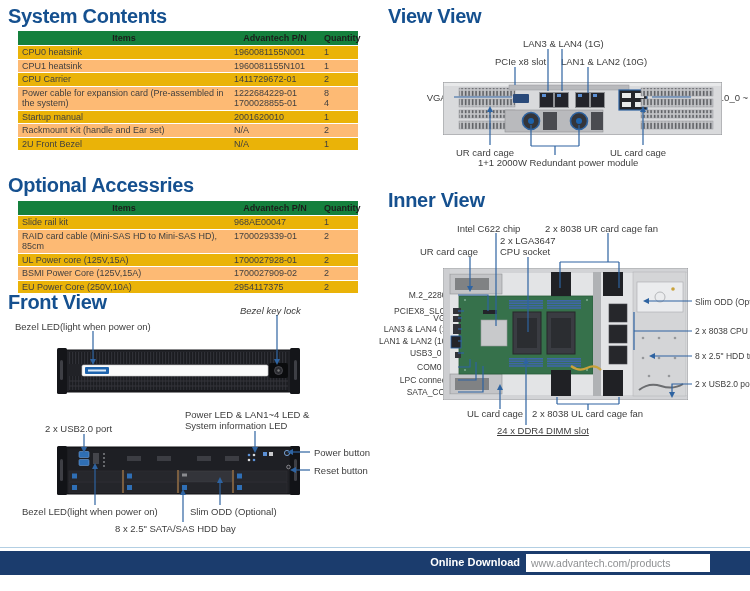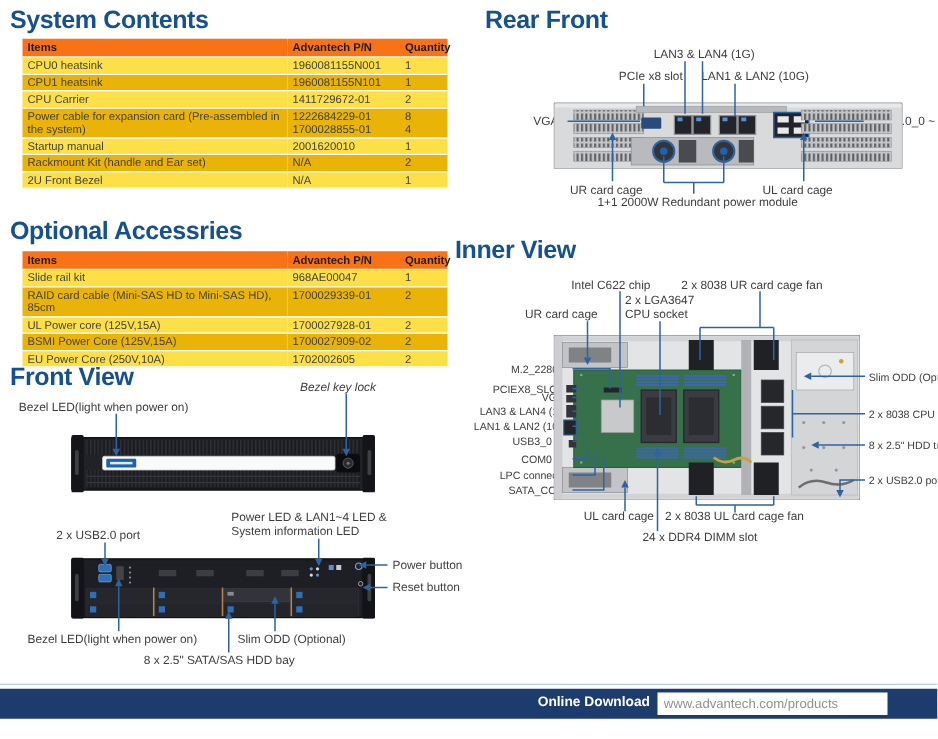--- a/index.html
+++ b/index.html
@@ -1,24 +1,24 @@
 <!DOCTYPE html>
 <html><head>
 <meta charset="utf-8">
 <style>
   html,body{margin:0;padding:0;width:750px;height:591px;overflow:hidden;background:#ffffff;
     font-family:"Liberation Sans","DejaVu Sans",sans-serif;}
   #page{position:relative;width:750px;height:440px;background:#fff;}
   .h1{position:absolute;font-size:20px;font-weight:bold;color:#15508f;letter-spacing:-0.3px;white-space:nowrap;}
   
   .ptable{position:absolute;border-collapse:collapse;width:340px;font-size:9px;color:#3f3f3f;table-layout:fixed;}
-  .ptable th{background:#f97316;color:#1c1c1c;font-weight:bold;text-align:left;padding:2px 4px;font-size:9px;border-bottom:1px solid #fff;}
+  .ptable th{background:#15803d;color:#1c1c1c;font-weight:bold;text-align:center;padding:2px 4px;font-size:9px;border-bottom:1px solid #fff;}
   .ptable td{padding:1px 4px;line-height:10.5px;border-bottom:1px solid #fff;vertical-align:top;}
-  .ptable tr.odd td{background:#fde047;}
-  .ptable tr.even td{background:#eab308;}
+  .ptable tr.odd td{background:#eab308;}
+  .ptable tr.even td{background:#fdba74;}
   .col-item{width:212px;} .col-pn{width:90px;} .col-qty{width:38px;}
   
   .lbl{position:absolute;font-size:9.5px;color:#3d3d3d;white-space:nowrap;line-height:11px;}
   .lbl-sm{font-size:8.5px;line-height:10px;}
   .lbl-right{text-align:right;}
   .lbl-wrap{white-space:normal;}
   
   #footer-rule{position:absolute;left:0;top:547px;width:750px;height:1px;background:#b3cfe3;}
   #footer-bar{position:absolute;left:0;top:551px;width:750px;height:24px;background:#1b3c6d;}
   #footer-label{position:absolute;left:380px;top:556px;width:140px;text-align:right;color:#ffffff;font-weight:bold;font-size:11px;}
@@ -120,21 +120,21 @@
           <td>1700027928-01</td>
           <td>2</td>
         </tr>
     <tr class="even">
           <td>BSMI Power Core (125V,15A)</td>
           <td>1700027909-02</td>
           <td>2</td>
         </tr>
     <tr class="odd">
           <td>EU Power Core  (250V,10A)</td>
-          <td>1702002605</td>
+          <td>2954117375</td>
           <td>2</td>
         </tr>
   </tbody>
     </table>
 
   <div class="h1" style="left:8px;top:291px;text-align:right;">Front View</div>
 
   <div class="lbl" style="left:15px;top:321px;">Bezel LED(light when power on)</div>
   <div class="lbl" style="left:240px;top:305px;font-style:italic;">Bezel key lock</div>
   <div class="lbl" style="left:45px;top:423px;">2 x USB2.0 port</div>
@@ -215,21 +215,21 @@
         <rect x="15" y="39" width="5" height="5" fill="#2f6fb5"></rect>
       <rect x="70" y="27.5" width="5" height="5" fill="#2f6fb5"></rect>
         <rect x="70" y="39" width="5" height="5" fill="#2f6fb5"></rect>
       <rect x="125" y="27.5" width="5" height="3" fill="#8a8b90"></rect>
         <rect x="125" y="39" width="5" height="5" fill="#2f6fb5"></rect>
       <rect x="180" y="27.5" width="5" height="5" fill="#2f6fb5"></rect>
         <rect x="180" y="39" width="5" height="5" fill="#2f6fb5"></rect>
     </g>
   </svg>
 
-  <div class="h1" style="left:388px;top:5px;">Rear Front</div>
+  <div class="h1" style="left:388px;top:5px;">View View</div>
 
   <div class="lbl" style="left:523px;top:38px;">LAN3 &amp; LAN4 (1G)</div>
   <div class="lbl" style="left:495px;top:56px;">PCIe x8 slot</div>
   <div class="lbl" style="left:561px;top:56px;">LAN1 &amp; LAN2 (10G)</div>
   <div class="lbl lbl-right" style="left:420px;top:92px;width:32px;">VGA1</div>
   <div class="lbl" style="left:694px;top:92px;">USB 3.0_0 ~ 1</div>
   <div class="lbl" style="left:456px;top:147px;">UR card cage</div>
   <div class="lbl" style="left:610px;top:147px;">UL card cage</div>
   <div class="lbl" style="left:478px;top:157px;">1+1 2000W Redundant power module</div>
 
@@ -284,21 +284,21 @@
     </g>
 
     <g>
       <rect x="198" y="6" width="72" height="8" fill="url(#vent)" stroke="#97999c" stroke-width="0.5"></rect>
       <rect x="198" y="17" width="72" height="8" fill="url(#vent)" stroke="#97999c" stroke-width="0.5"></rect>
       <rect x="198" y="28" width="72" height="8" fill="url(#vent)" stroke="#97999c" stroke-width="0.5"></rect>
       <rect x="198" y="39" width="72" height="8" fill="url(#vent)" stroke="#97999c" stroke-width="0.5"></rect>
     </g>
   </svg>
 
-  <div class="h1" style="left:364px;top:189px;text-align:right;">Inner View</div>
+  <div class="h1" style="left:388px;top:189px;text-align:right;">Inner View</div>
 
   <div class="lbl" style="left:457px;top:223px;">Intel C622 chip</div>
   <div class="lbl" style="left:545px;top:223px;">2 x 8038 UR card cage fan</div>
   <div class="lbl" style="left:500px;top:235px;">2 x LGA3647</div>
   <div class="lbl" style="left:500px;top:246px;">CPU socket</div>
   <div class="lbl" style="left:420px;top:246px;">UR card cage</div>
 
   <div class="lbl lbl-sm lbl-right" style="right:294px;top:290px;">M.2_2280_1</div>
   <div class="lbl lbl-sm lbl-right" style="right:294px;top:306px;">PCIEX8_SLOT5</div>
   <div class="lbl lbl-sm lbl-right" style="right:294px;top:313px;">VGA1</div>
@@ -309,21 +309,21 @@
   <div class="lbl lbl-sm lbl-right" style="right:294px;top:375px;">LPC connector</div>
   <div class="lbl lbl-sm lbl-right" style="right:294px;top:387px;">SATA_CON1</div>
 
   <div class="lbl lbl-sm" style="left:695px;top:297px;">Slim ODD (Optional)</div>
   <div class="lbl lbl-sm" style="left:695px;top:326px;">2 x 8038 CPU fan</div>
   <div class="lbl lbl-sm" style="left:695px;top:351px;">8 x 2.5" HDD tray</div>
   <div class="lbl lbl-sm" style="left:695px;top:379px;">2 x USB2.0 port</div>
 
   <div class="lbl" style="left:467px;top:408px;">UL card cage</div>
   <div class="lbl" style="left:532px;top:408px;">2 x 8038 UL card cage fan</div>
-  <div class="lbl" style="left:514px;top:425px;">24 x DDR4 DIMM slot</div>
+  <div class="lbl" style="left:497px;top:425px;text-decoration:underline;">24 x DDR4 DIMM slot</div>
 
   <svg class="diagram" style="left:443px;top:268px;" width="245" height="132" viewBox="0 0 245 132">
     <rect x="0" y="0" width="245" height="132" rx="1.5" fill="#e3e4e6" stroke="#8f9194"></rect>
     <rect x="1" y="1" width="243" height="4" fill="#d2d3d6"></rect>
     <rect x="1" y="127" width="243" height="4" fill="#d2d3d6"></rect>
     <rect x="1" y="1" width="6" height="130" fill="#cdced1"></rect>
 
     <rect x="7" y="6" width="52" height="20" fill="#c3c4c7" stroke="#8e9093" stroke-width="0.6"></rect>
     <rect x="12" y="10" width="34" height="12" fill="#808284"></rect>
     <rect x="7" y="106" width="52" height="20" fill="#c3c4c7" stroke="#8e9093" stroke-width="0.6"></rect>

